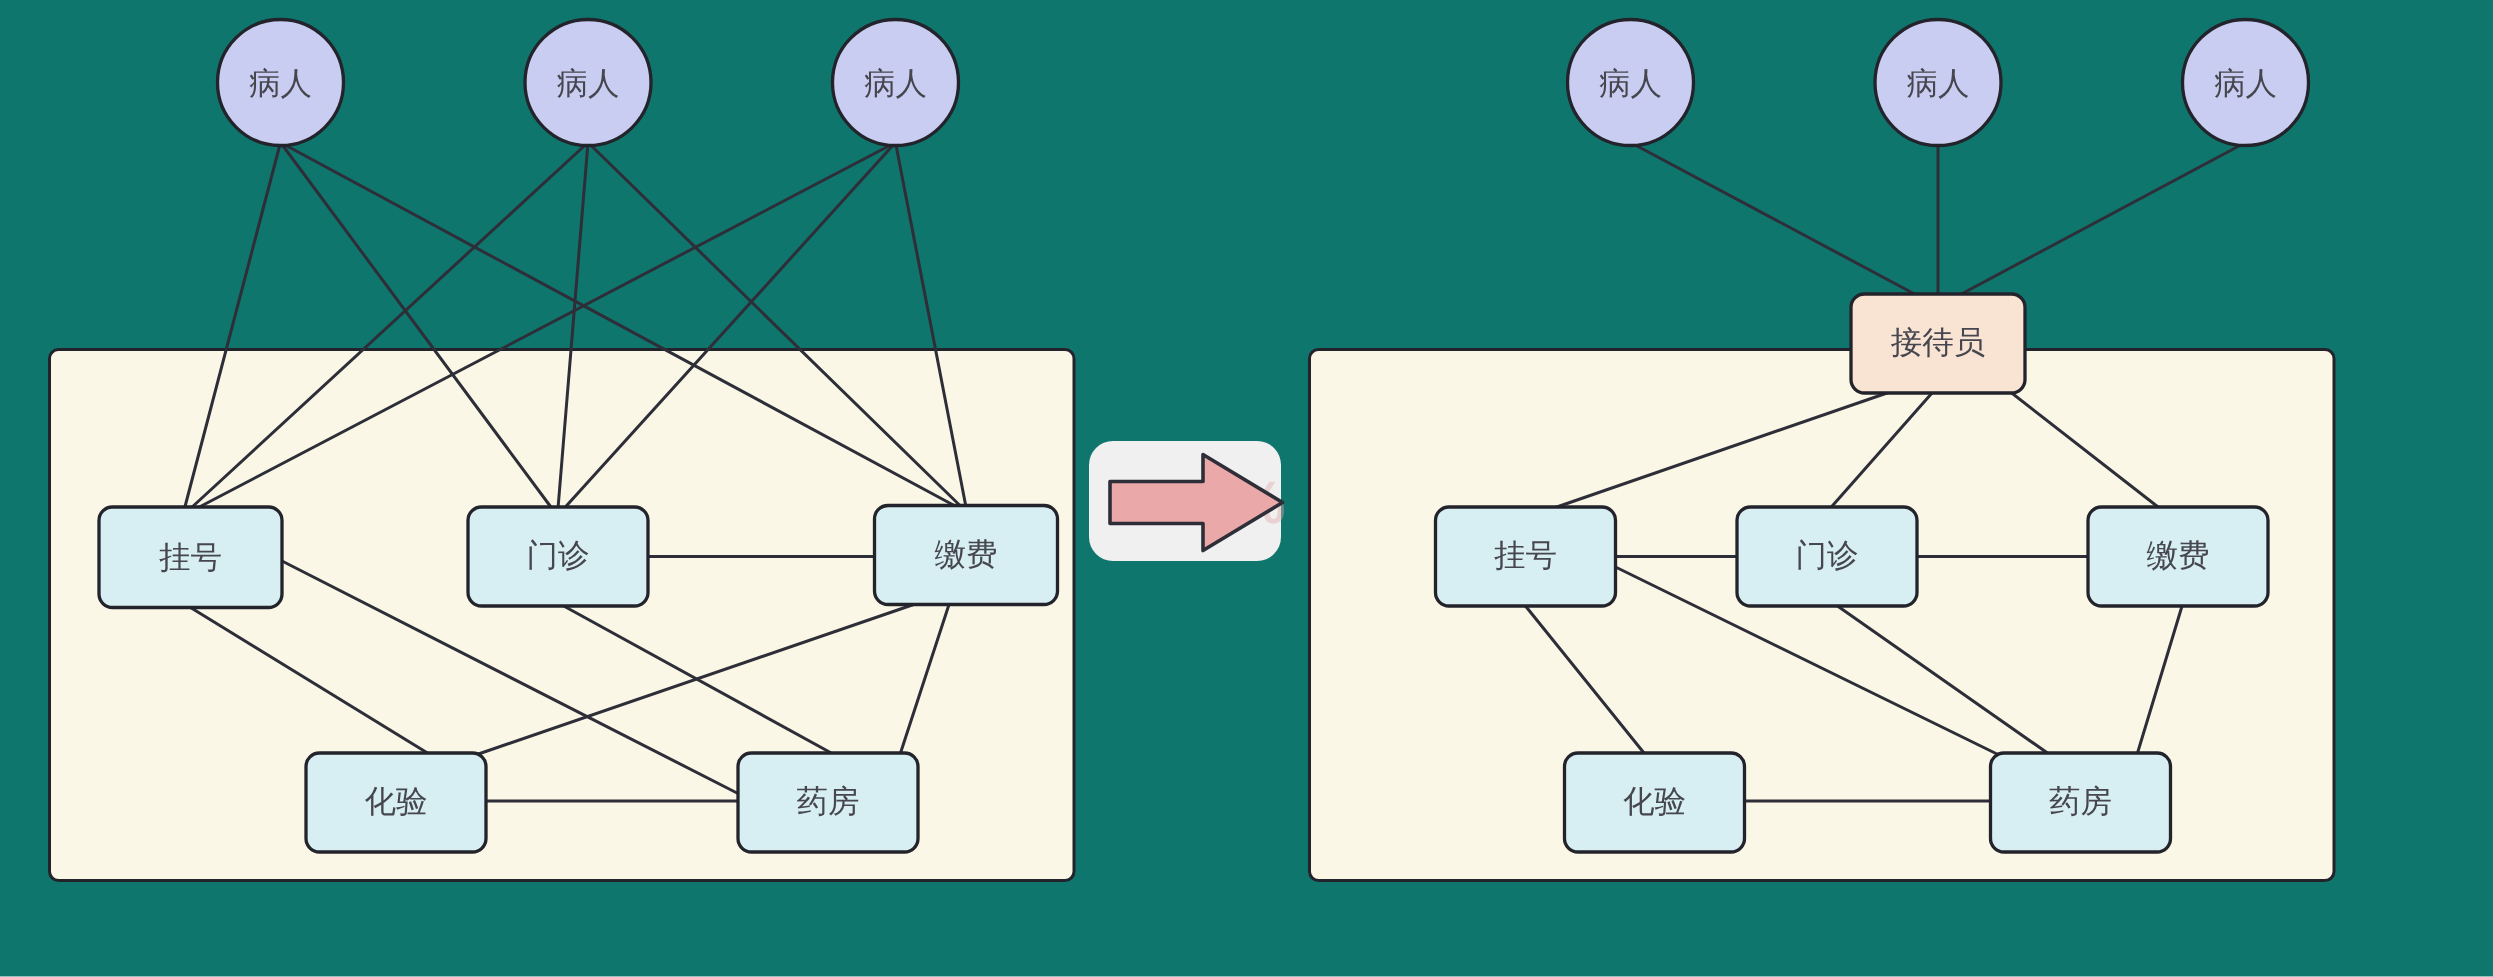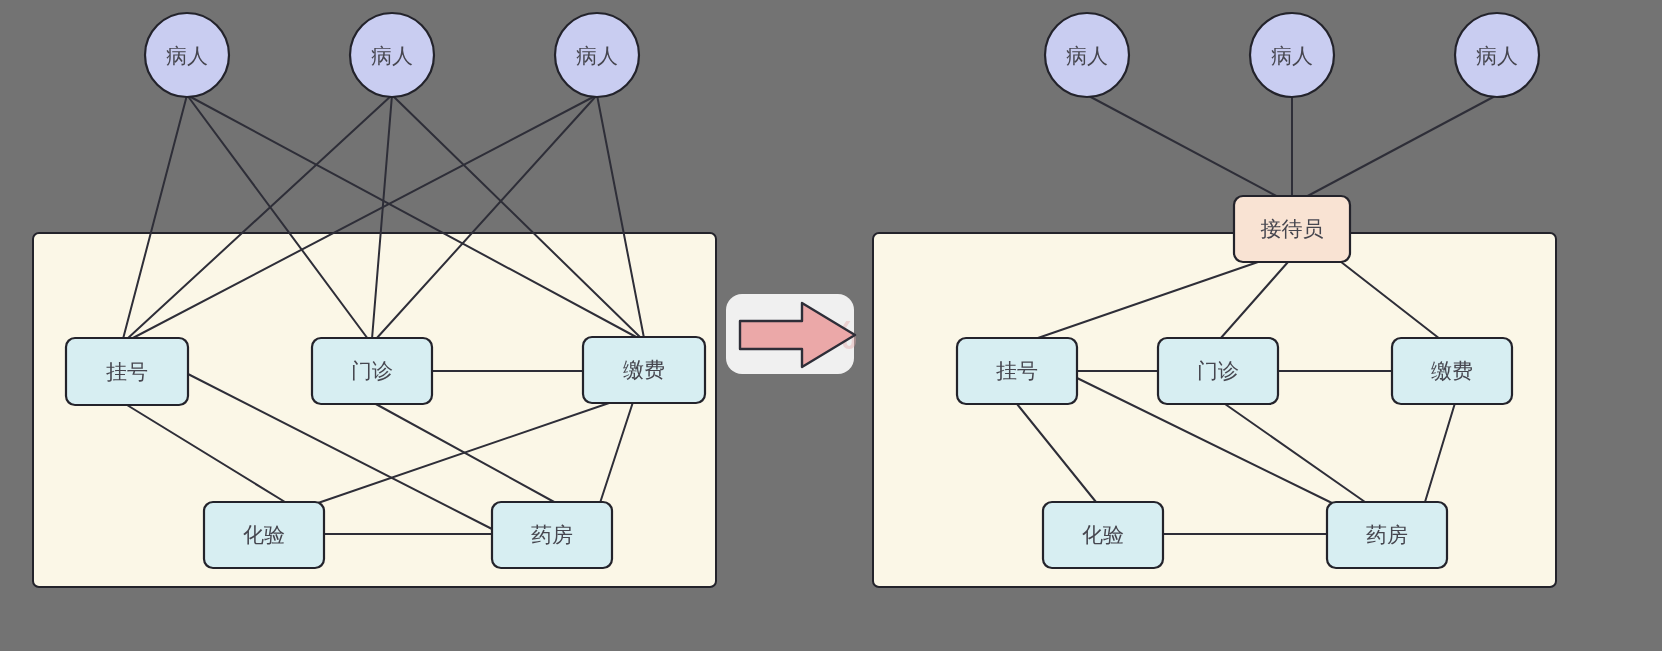--- a/index.html
+++ b/index.html
@@ -2,21 +2,21 @@
 <html style="--container-fill: #fbf7e7; --container-stroke: #23232b; --circle-fill: #c9cdf1; --box-fill: #d7eef2; --receptionist-fill: #f9e3d3; --edge-stroke: #2e2e38; --arrow-fill: #eba8a8; --arrow-bg: #f0f0f0; --label-color: #46464f; --watermark-color: #e6a9a9;"><head>
 <meta charset="utf-8">
 <style>
   :root{
     --container-fill:#fbf7e7; --container-stroke:#23232b;
     --circle-fill:#c9cdf1; --box-fill:#d7eef2; --receptionist-fill:#f9e3d3;
     --edge-stroke:#2e2e38; --arrow-fill:#eba8a8; --arrow-bg:#f0f0f0;
     --label-color:#46464f; --watermark-color:#e6a9a9;
   }
   html,body{margin:0;padding:0;background:#ffffff;}
-  .canvas-wrap{width:1662px;height:651px;background:#737373;overflow:hidden;}
+  .canvas-wrap{width:1662px;height:651px;background:#0f766e;overflow:hidden;}
   svg{display:block;font-family:"Liberation Sans","DejaVu Sans",sans-serif;}
   .container-box{fill:var(--container-fill);stroke:var(--container-stroke);stroke-width:2;}
   .patient-circle{fill:var(--circle-fill);stroke:var(--container-stroke);stroke-width:2.2;}
   .dept-box{fill:var(--box-fill);stroke:var(--container-stroke);stroke-width:2.2;}
   .receptionist-box{fill:var(--receptionist-fill);stroke:var(--container-stroke);stroke-width:2.2;}
   .edge{stroke:var(--edge-stroke);stroke-width:2;fill:none;stroke-linecap:round;}
   .node-label{fill:var(--label-color);font-size:21px;text-anchor:middle;dominant-baseline:middle;}
   .arrow-bg{fill:var(--arrow-bg);}
   .arrow-shape{fill:var(--arrow-fill);stroke:var(--edge-stroke);stroke-width:2.4;stroke-linejoin:round;}
   .watermark{fill:var(--watermark-color);opacity:.42;font-size:40px;font-weight:bold;text-anchor:middle;dominant-baseline:middle;}

